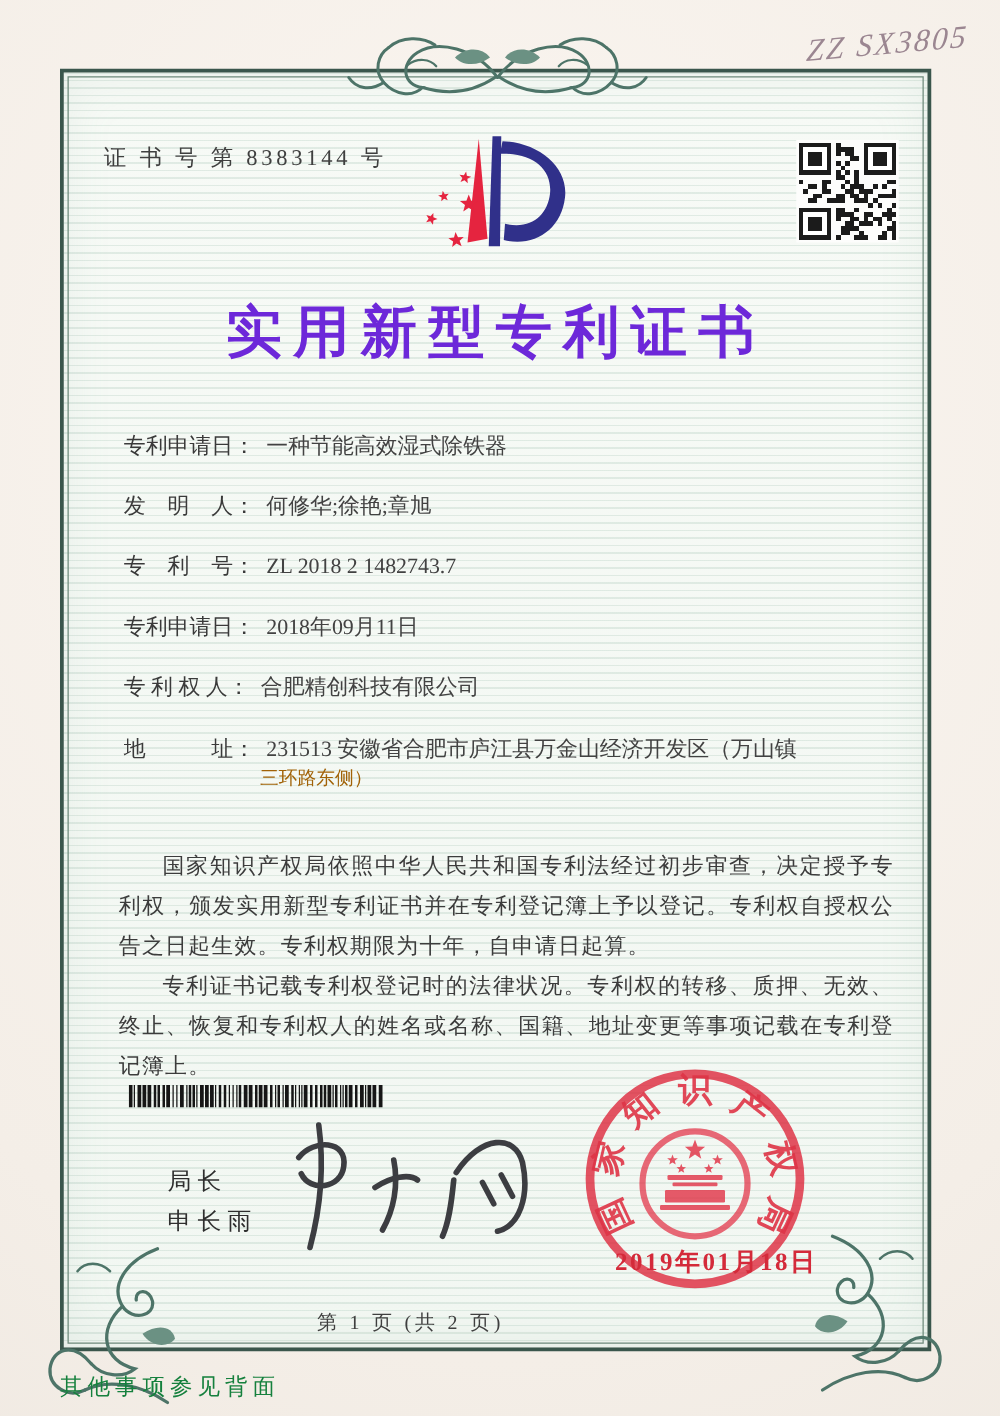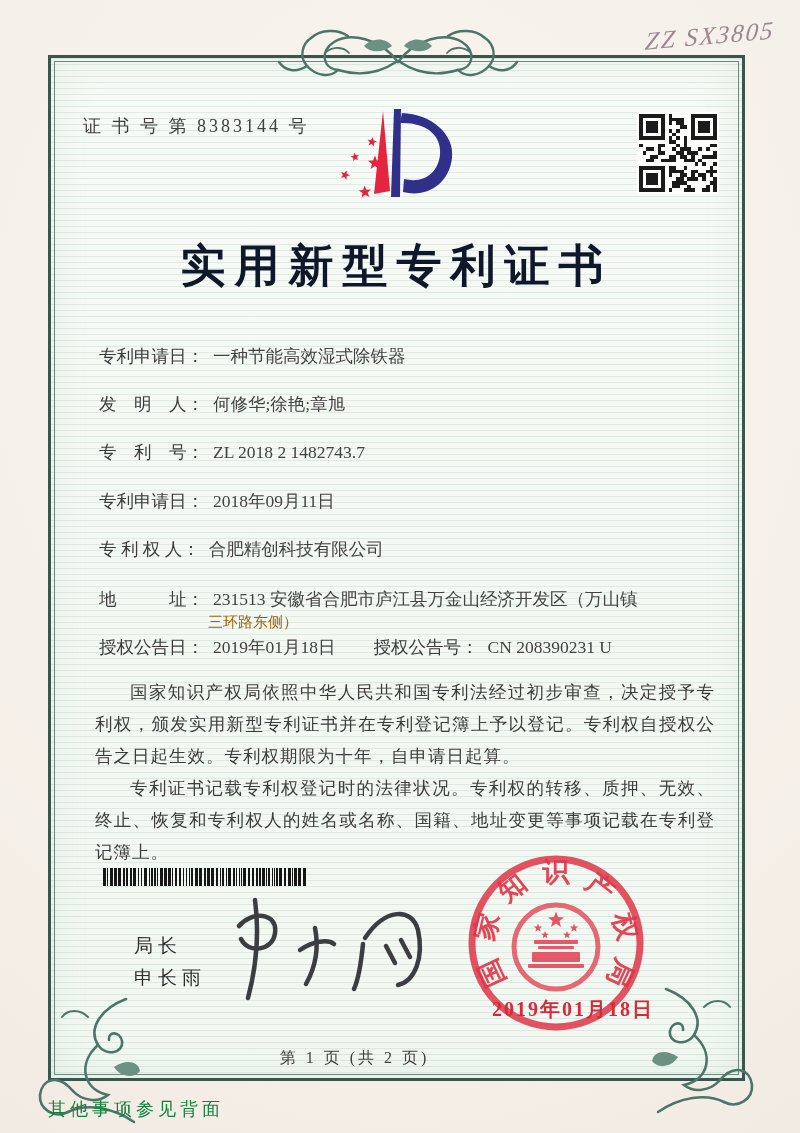--- a/index.html
+++ b/index.html
@@ -37,21 +37,21 @@
     font-size:18px; letter-spacing:3px; color:#3f3f3f;
   }
 
   .qr { position:absolute; left:637px; top:112px; width:82px; height:82px; background:#fdfdfc; padding:2px; }
 
   .logo { position:absolute; left:333px; top:104px; width:130px; height:108px; }
 
   .title {
     position:absolute; left:48px; top:236px; width:697px;
     text-align:center; font-size:45px; font-weight:bold;
-    letter-spacing:9px; color:#0f172a; font-family:"Liberation Serif",serif;
+    letter-spacing:9px; color:#6d28d9; font-family:"Liberation Serif",serif;
   }
 
   .row { position:absolute; left:99px; font-size:17.5px; white-space:nowrap; color:#3e3e3e; }
   .row .lbl { display:inline-block; color:#3a3a3a; }
   .row .val { margin-left:9px; color:#424242; }
   .row .lbl2 { margin-left:38px; }
   .addr2 { position:absolute; left:208px; font-size:15px; color:#a16207; }
 
   .para {
     position:absolute; left:95px; width:620px;
@@ -70,21 +70,21 @@
   .signature { position:absolute; left:215px; top:888px; width:220px; height:118px; }
 
   .seal { position:absolute; left:460px; top:848px; width:200px; height:200px; opacity:.92; }
   .seal-date {
     position:absolute; left:492px; top:996px;
     font-size:20px; letter-spacing:2px; color:#d42a3a; font-weight:bold;
   }
 
   .page-indicator {
     position:absolute; left:48px; top:1048px; width:561px; text-align:center;
-    font-size:16px; letter-spacing:3px; color:#3f3f3f;margin-left:26px;
+    font-size:16px; letter-spacing:3px; color:#3f3f3f;
   }
 
   .back-note {
     position:absolute; left:48px; top:1097px; width:697px; text-align:left;
     font-size:18px; letter-spacing:4px; color:#15803d;
   }
 
   .flourish { position:absolute; pointer-events:none; }
   .fl-bl { left:30px; top:995px; width:112px; height:132px; }
   .fl-br { left:650px; top:985px; width:112px; height:132px; transform:scaleX(-1); }
@@ -296,23 +296,20 @@
   <div class="row" style="top:489px">
     <span class="lbl">专利申请日：</span><span class="val">2018年09月11日</span>
   </div>
   <div class="row" style="top:537px">
     <span class="lbl">专 利 权 人：</span><span class="val">合肥精创科技有限公司</span>
   </div>
   <div class="row" style="top:587px">
     <span class="lbl">地　　　址：</span><span class="val">231513 安徽省合肥市庐江县万金山经济开发区（万山镇</span>
   </div>
   <div class="addr2" style="top:613px">三环路东侧）</div>
-  <div class="row" style="top:635px">
-    <span class="lbl">授权公告日：</span><span class="val">2019年01月18日</span><span class="lbl lbl2">授权公告号：</span><span class="val">CN 208390231 U</span>
-  </div>
 
   <div class="para" style="top:772px">专利证书记载专利权登记时的法律状况。专利权的转移、质押、无效、终止、恢复和专利权人的姓名或名称、国籍、地址变更等事项记载在专利登记簿上。</div>
   <div class="para" style="top:676px">国家知识产权局依照中华人民共和国专利法经过初步审查，决定授予专利权，颁发实用新型专利证书并在专利登记簿上予以登记。专利权自授权公告之日起生效。专利权期限为十年，自申请日起算。</div>
 
   <svg class="barcode" id="barcode-svg" viewBox="0 0 204 18" preserveAspectRatio="none">
       <rect x="0" y="0" width="3" height="18" fill="#161616"></rect>
       <rect x="4" y="0" width="1" height="18" fill="#161616"></rect>
       <rect x="7" y="0" width="3" height="18" fill="#161616"></rect>
       <rect x="11" y="0" width="3" height="18" fill="#161616"></rect>
       <rect x="15" y="0" width="3" height="18" fill="#161616"></rect>

